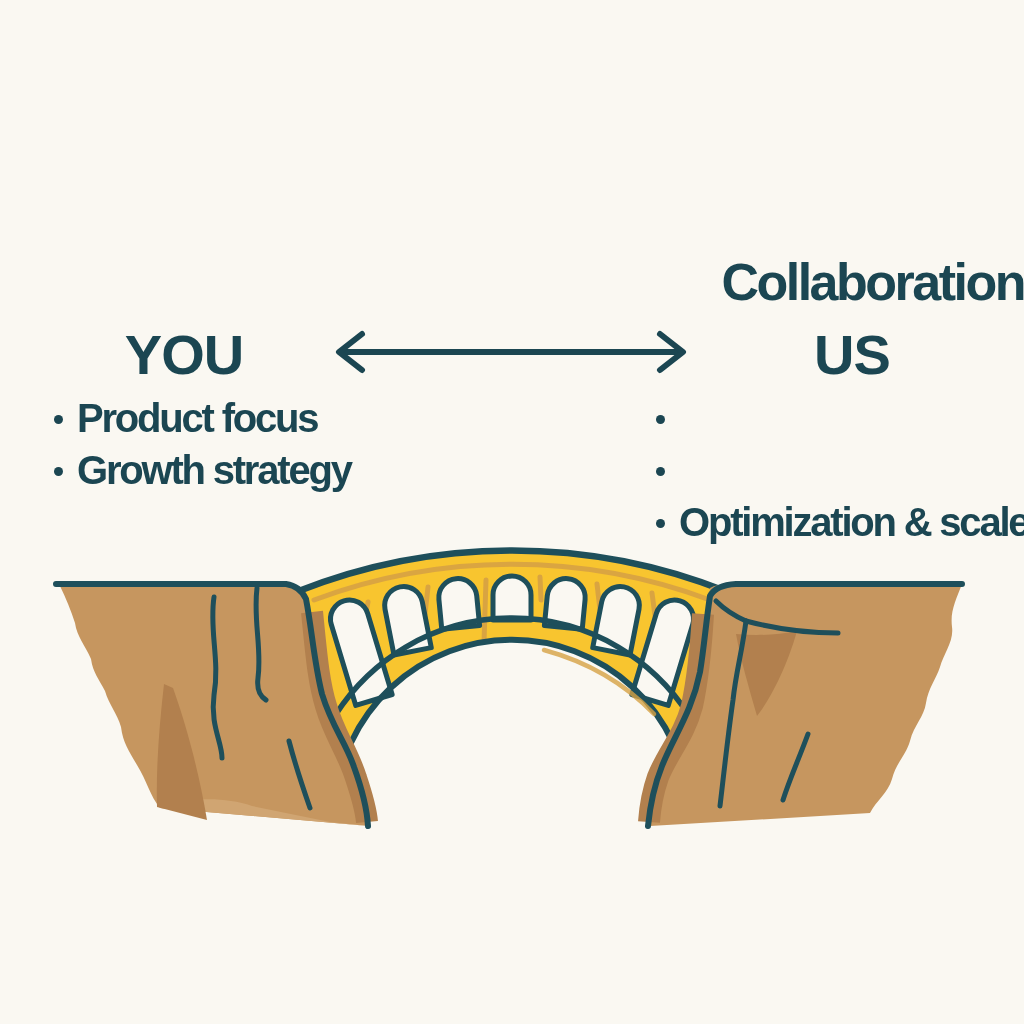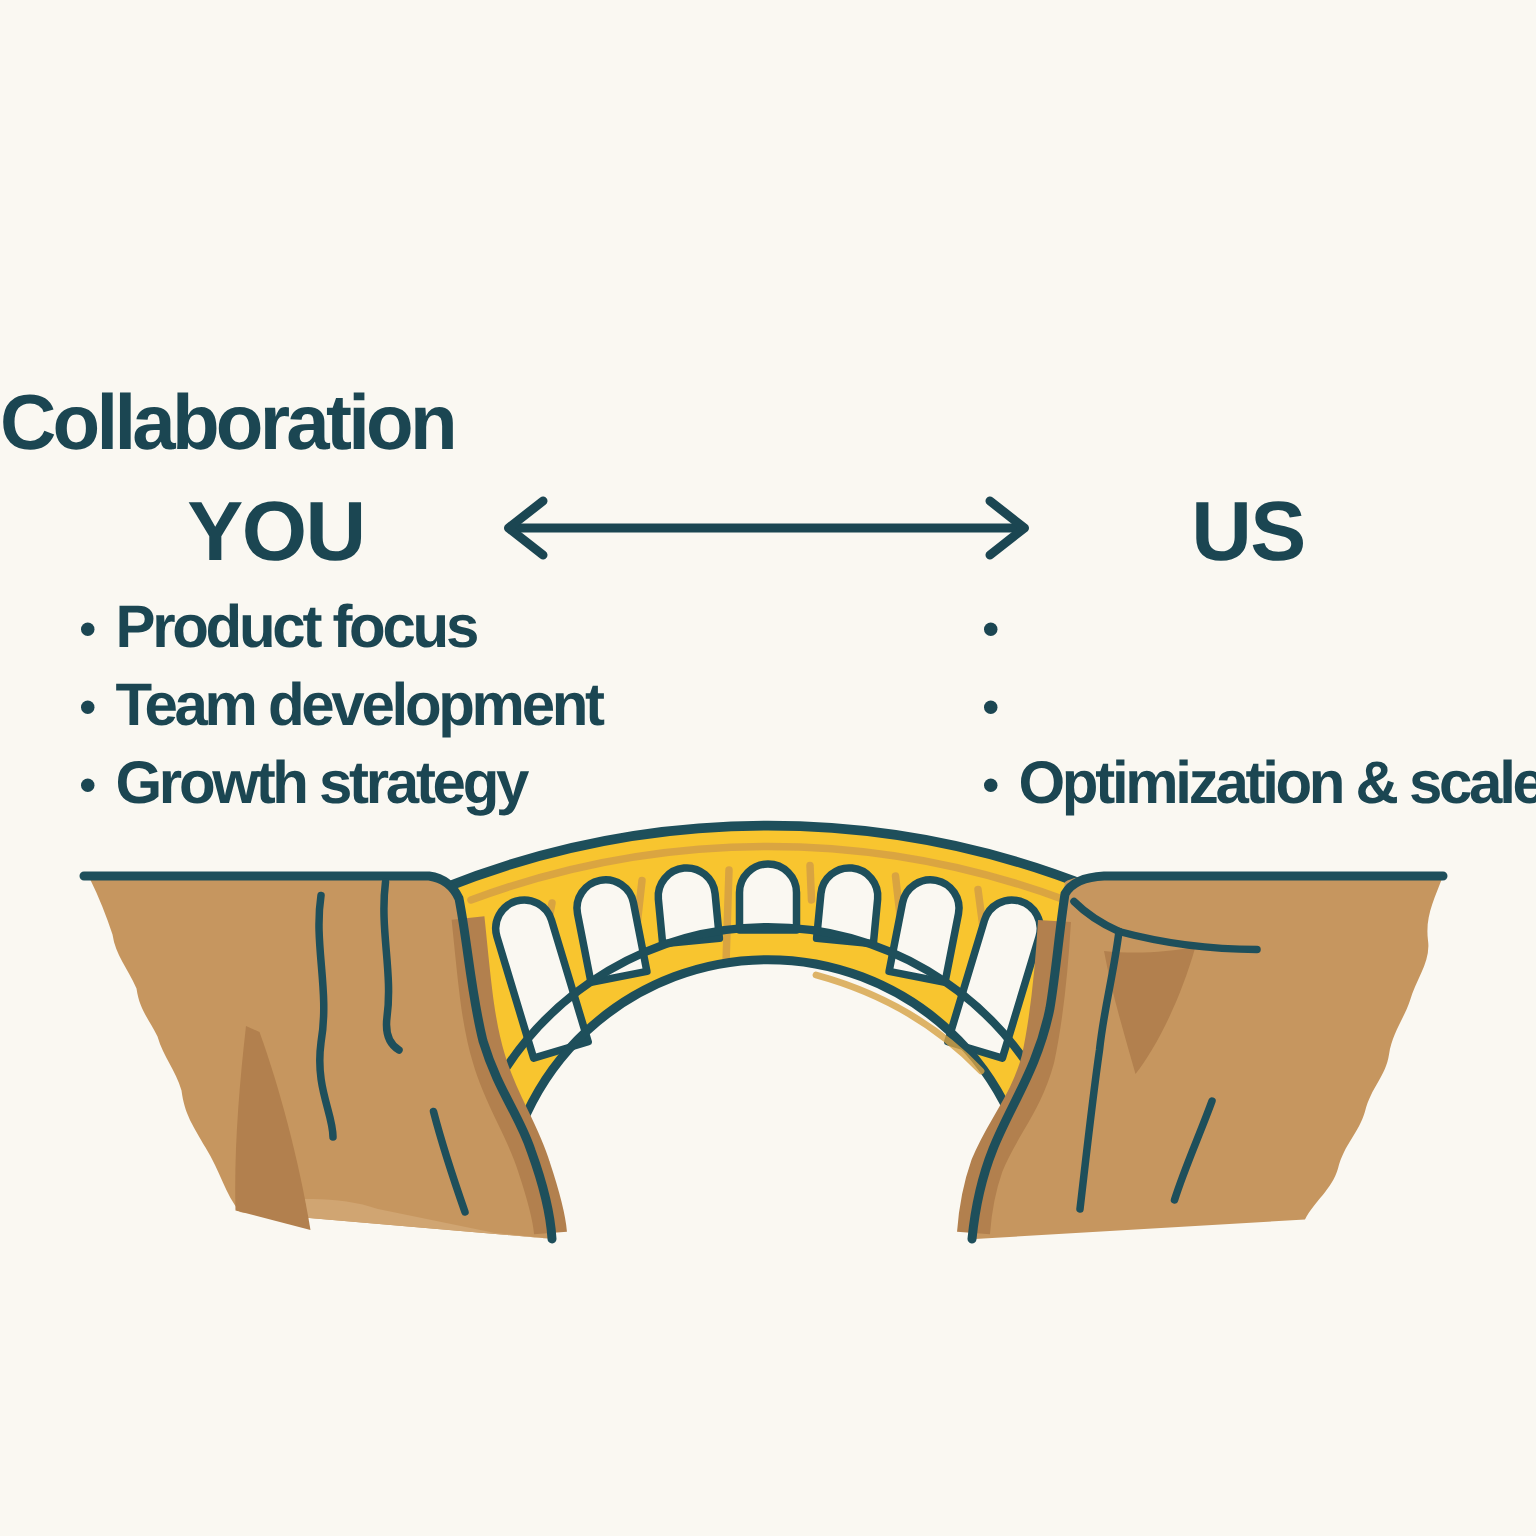--- a/index.html
+++ b/index.html
@@ -4,29 +4,29 @@
 <style>
   html,body{margin:0;padding:0;}
   body{
     width:1024px;height:1024px;position:relative;overflow:hidden;
     background:#faf8f2;
     font-family:"Liberation Sans", sans-serif;
     color:#1b4652;
   }
   .abs{position:absolute;}
   .title{
-    left:0;right:0;top:256px;text-align:left;
+    left:0;right:0;top:256px;text-align:right;
     font-size:52px;font-weight:700;letter-spacing:-2.5px;line-height:52px;
   }
   .side-label{
     transform:translate(-50%,-50%);
     font-size:56px;font-weight:700;letter-spacing:-1px;white-space:nowrap;
   }
   .you{left:184px;top:354px;}
-  .us{left:832px;top:354px;}
+  .us{left:852px;top:354px;}
   .bullets{
     top:392px;display:flex;flex-direction:column;
     font-size:40px;font-weight:700;letter-spacing:-2.2px;
   }
   .bullets.left{left:54px;}
   .bullets.right{left:656px;}
   .bullet-row{display:flex;align-items:center;height:52px;white-space:nowrap;}
   .dot{
     width:9px;height:9px;border-radius:50%;background:#1b4652;
     margin-right:14px;flex:0 0 auto;margin-top:2px;
@@ -39,24 +39,20 @@
 
 <div class="abs title">Collaboration</div>
 
 <div class="abs side-label you">YOU</div>
 <div class="abs side-label us">US</div>
 
 <div class="abs bullets left">
   <div class="bullet-row">
     <span class="dot"></span>
     <span>Product focus</span>
-  </div>
-  <div class="bullet-row">
-    <span class="dot"></span>
-    <span>Team development</span>
   </div>
   <div class="bullet-row">
     <span class="dot"></span>
     <span>Growth strategy</span>
   </div>
 </div>
 
 <div class="abs bullets right">
   <div class="bullet-row">
     <span class="dot"></span>

